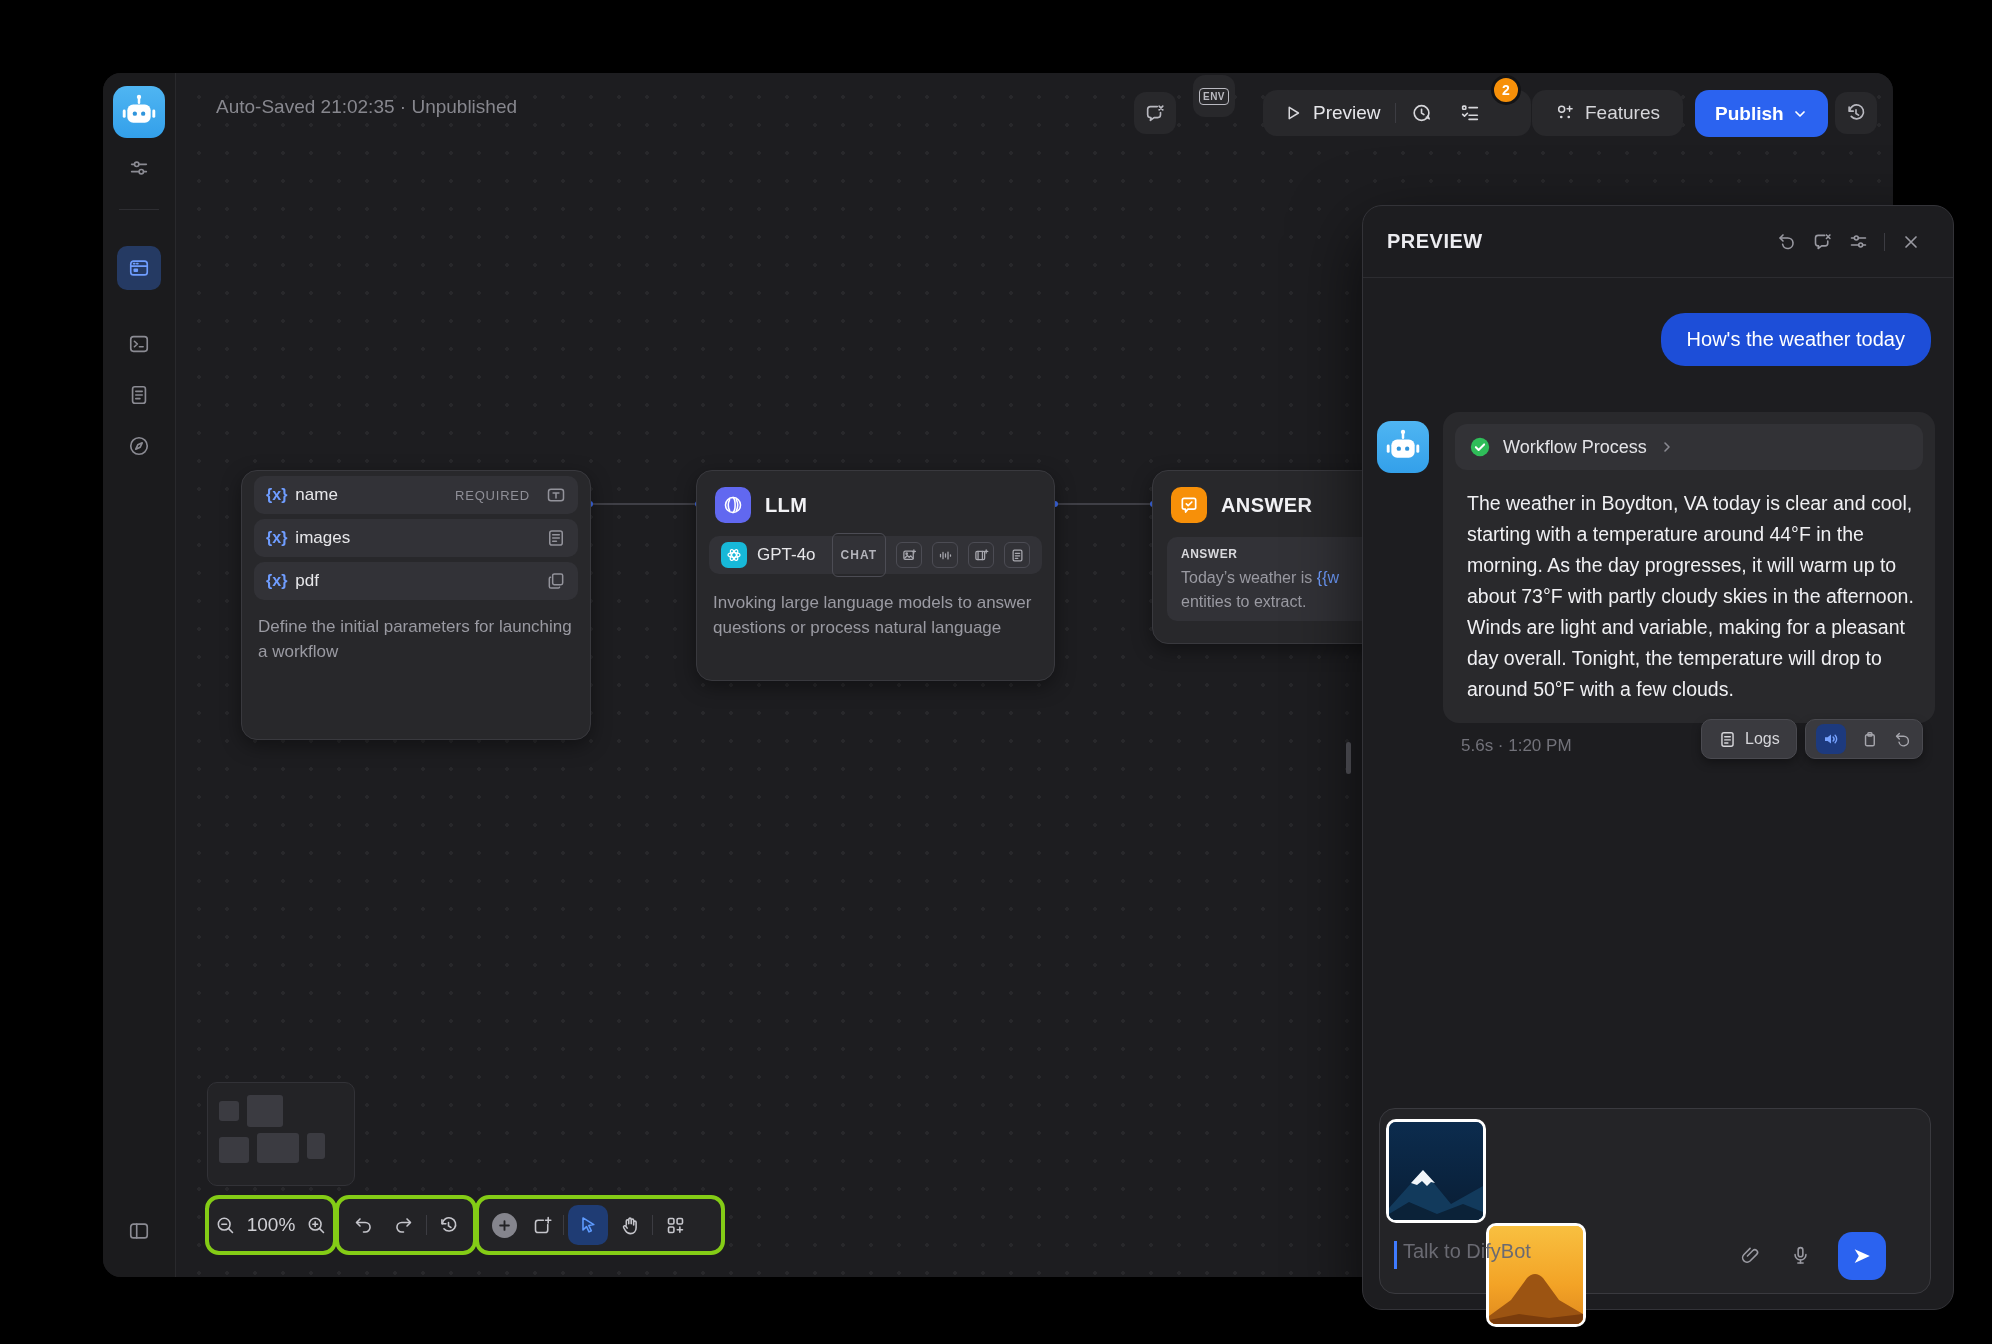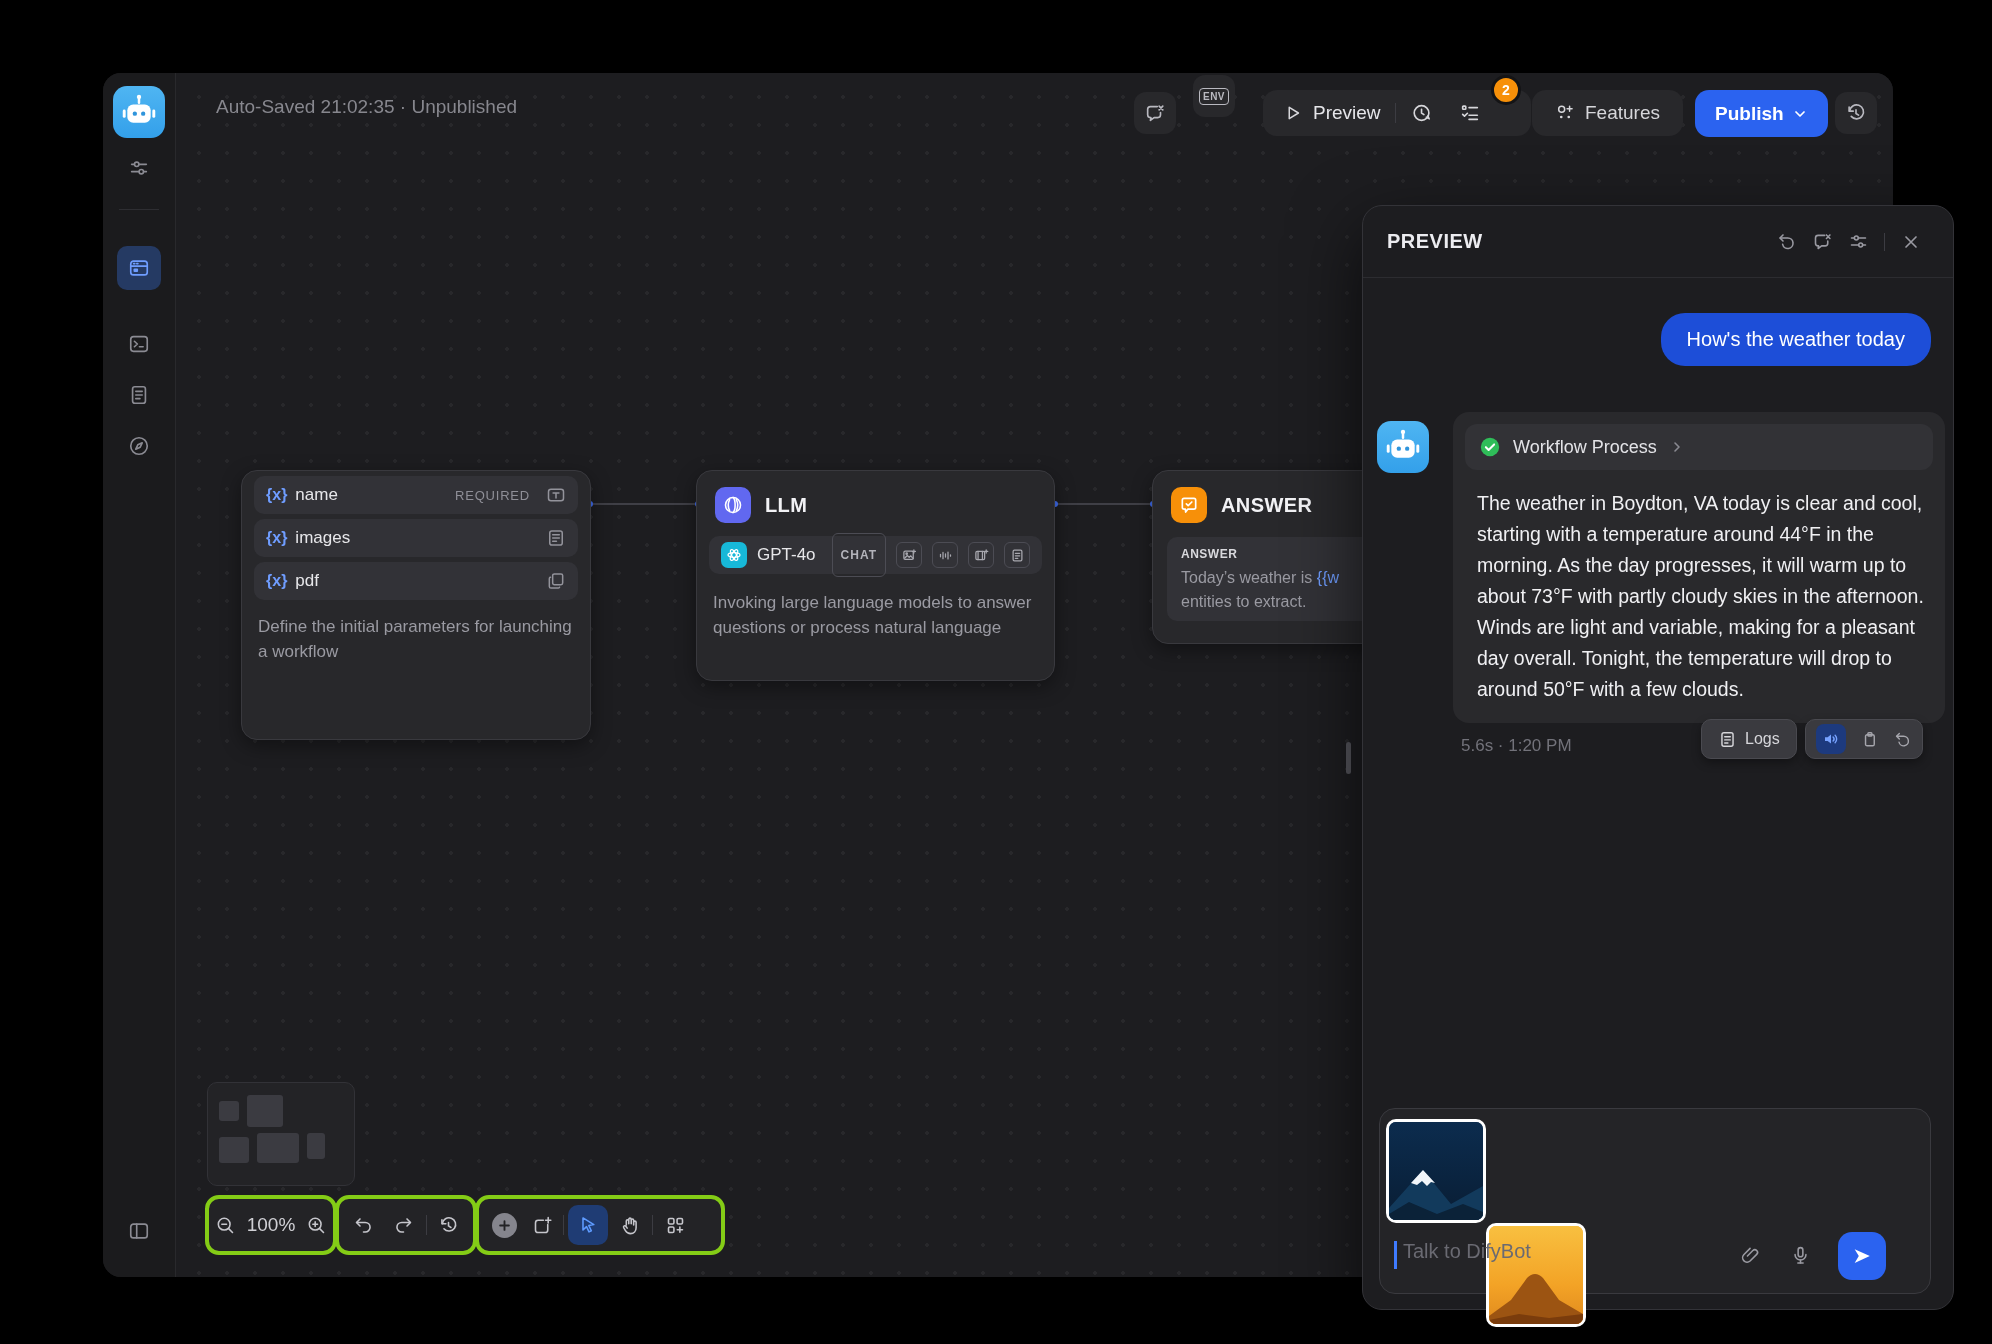--- a/index.html
+++ b/index.html
@@ -444,21 +444,21 @@
       <svg width="40" height="40" viewBox="0 0 48 48">
         <line x1="24" y1="7" x2="24" y2="13" stroke="#fff" stroke-width="3" stroke-linecap="round"></line>
         <circle cx="24" cy="6" r="2.6" fill="#fff"></circle>
         <rect x="10" y="15" width="28" height="22" rx="7" fill="#fff"></rect>
         <rect x="4.5" y="21" width="3.5" height="10" rx="1.7" fill="#fff"></rect>
         <rect x="40" y="21" width="3.5" height="10" rx="1.7" fill="#fff"></rect>
         <circle cx="19" cy="26" r="2.6" fill="#2f95dc"></circle>
         <circle cx="29" cy="26" r="2.6" fill="#2f95dc"></circle>
       </svg>
     </div>
-    <div class="abs bubble-bot" style="left:90px;top:206px;width:492px;">
+    <div class="abs bubble-bot" style="left:80px;top:206px;width:492px;">
       <div class="wf-pill">
         <svg width="22" height="22" viewBox="0 0 24 24">
           <circle cx="12" cy="12" r="10" fill="#2fbd59"></circle>
           <path d="M7.5 12.2l3 3 6-6" fill="none" stroke="#fff" stroke-width="2.2" stroke-linecap="round" stroke-linejoin="round"></path>
         </svg>
         <span class="wf-txt">Workflow Process</span>
         <svg class="i" width="16" height="16" viewBox="0 0 24 24" style="color:#8a8a92;stroke-width:2.4;">
           <path d="M9 6l6 6-6 6"></path>
         </svg>
       </div>

